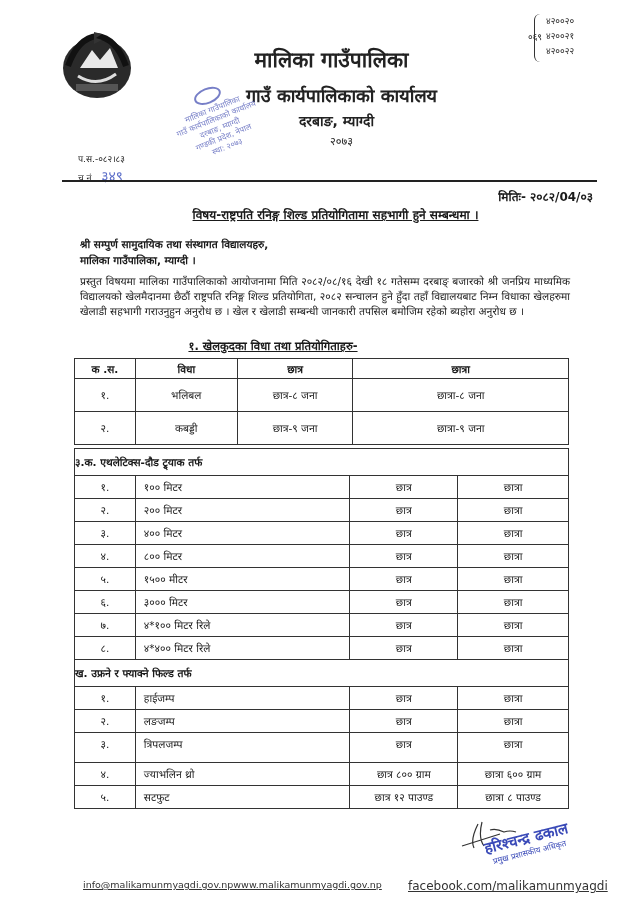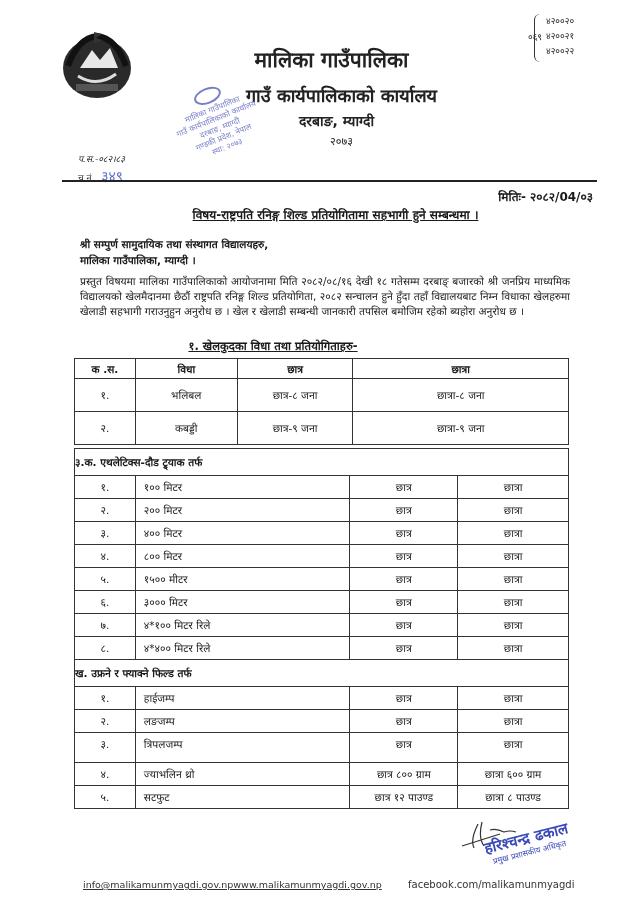--- a/index.html
+++ b/index.html
@@ -13,21 +13,21 @@
   .phone-list { position: absolute; left: 38px; top: 0; line-height: 15px; }
 
   .org-name { position: absolute; left: 0; width: 643px; text-align: center; top: 45px; font-size: 21px; font-weight: bold; color: #222; padding-left: 20px; }
   .org-office { position: absolute; left: 0; width: 643px; text-align: center; top: 83px; font-size: 18px; font-weight: bold; color: #222; padding-left: 40px; }
   .org-location { position: absolute; left: 0; width: 643px; text-align: center; top: 111px; font-size: 14px; font-weight: bold; color: #222; padding-left: 30px; }
   .org-year { position: absolute; left: 0; width: 643px; text-align: center; top: 133px; font-size: 11px; color: #222; padding-left: 40px; }
 
   .stamp { position: absolute; left: 170px; top: 86px; width: 95px; height: 72px; color: #4a55b5; font-size: 8px; transform: rotate(-22deg); opacity: 0.75; text-align: center; line-height: 10px; }
   .stamp-logo { display: block; margin: 0 auto 2px; width: 28px; height: 16px; border: 2px solid #4a55b5; border-radius: 50%; }
 
-  .ref-no { position: absolute; left: 78px; top: 152px; font-size: 9px; font-style: italic; }
+  .ref-no { position: absolute; left: 78px; top: 152px; font-size: 9px; }
   .chalani { position: absolute; left: 78px; top: 166px; font-size: 9px; }
   .chalani-hand { color: #5a6cc8; font-size: 14px; font-family: "DejaVu Serif", serif; margin-left: 4px; }
 
   .header-rule { position: absolute; left: 62px; top: 180px; width: 535px; height: 2px; background: #222; }
 
   .date-line { position: absolute; right: 50px; top: 188px; font-size: 12px; font-weight: bold; }
   .subject { position: absolute; left: 4px; width: 643px; text-align: center; top: 206px; font-size: 12px; font-weight: bold; text-decoration: underline; padding-left: 20px; }
 
   .recipient { position: absolute; left: 80px; top: 236px; font-size: 10.5px; font-weight: bold; line-height: 16px; }
   .body-para { position: absolute; left: 80px; top: 274px; width: 490px; font-size: 10.5px; line-height: 15px; text-align: justify; }
@@ -49,21 +49,21 @@
   .c-boys { width: 108px; text-align: center; }
   .c-girls { width: 111px; text-align: center; }
   .tall td { height: 30px; vertical-align: top; padding-top: 4px; }
 
   .signature { position: absolute; left: 460px; top: 820px; width: 70px; height: 30px; }
   .officer-stamp { position: absolute; left: 470px; top: 828px; width: 118px; height: 44px; transform: rotate(-14deg); color: #3a4ab8; text-align: center; }
   .officer-name { font-size: 15px; font-weight: bold; line-height: 20px; }
   .officer-title { font-size: 8px; line-height: 10px; }
 
   .footer-email { position: absolute; left: 83px; top: 879px; font-size: 9.5px; text-decoration: underline; color: #333; }
-  .footer-fb { position: absolute; left: 408px; top: 879px; font-size: 10px; color: #333; }
+  .footer-fb { position: absolute; left: 408px; top: 879px; font-size: 12px; text-decoration: underline; color: #333; }
 </style>
 </head>
 <body>
 
 <svg class="emblem" viewBox="0 0 78 74">
   <ellipse cx="39" cy="40" rx="34" ry="30" fill="#2a2a2a"></ellipse>
   <path d="M10 38 Q20 10 39 8 Q58 10 68 38" fill="none" stroke="#111" stroke-width="6"></path>
   <path d="M22 40 L34 22 L42 32 L52 20 L60 40 Z" fill="#e8e8e8"></path>
   <path d="M36 4 L36 16 L44 12 L38 10 L44 6 Z" fill="#333"></path>
   <rect x="18" y="56" width="42" height="7" fill="#555"></rect>

